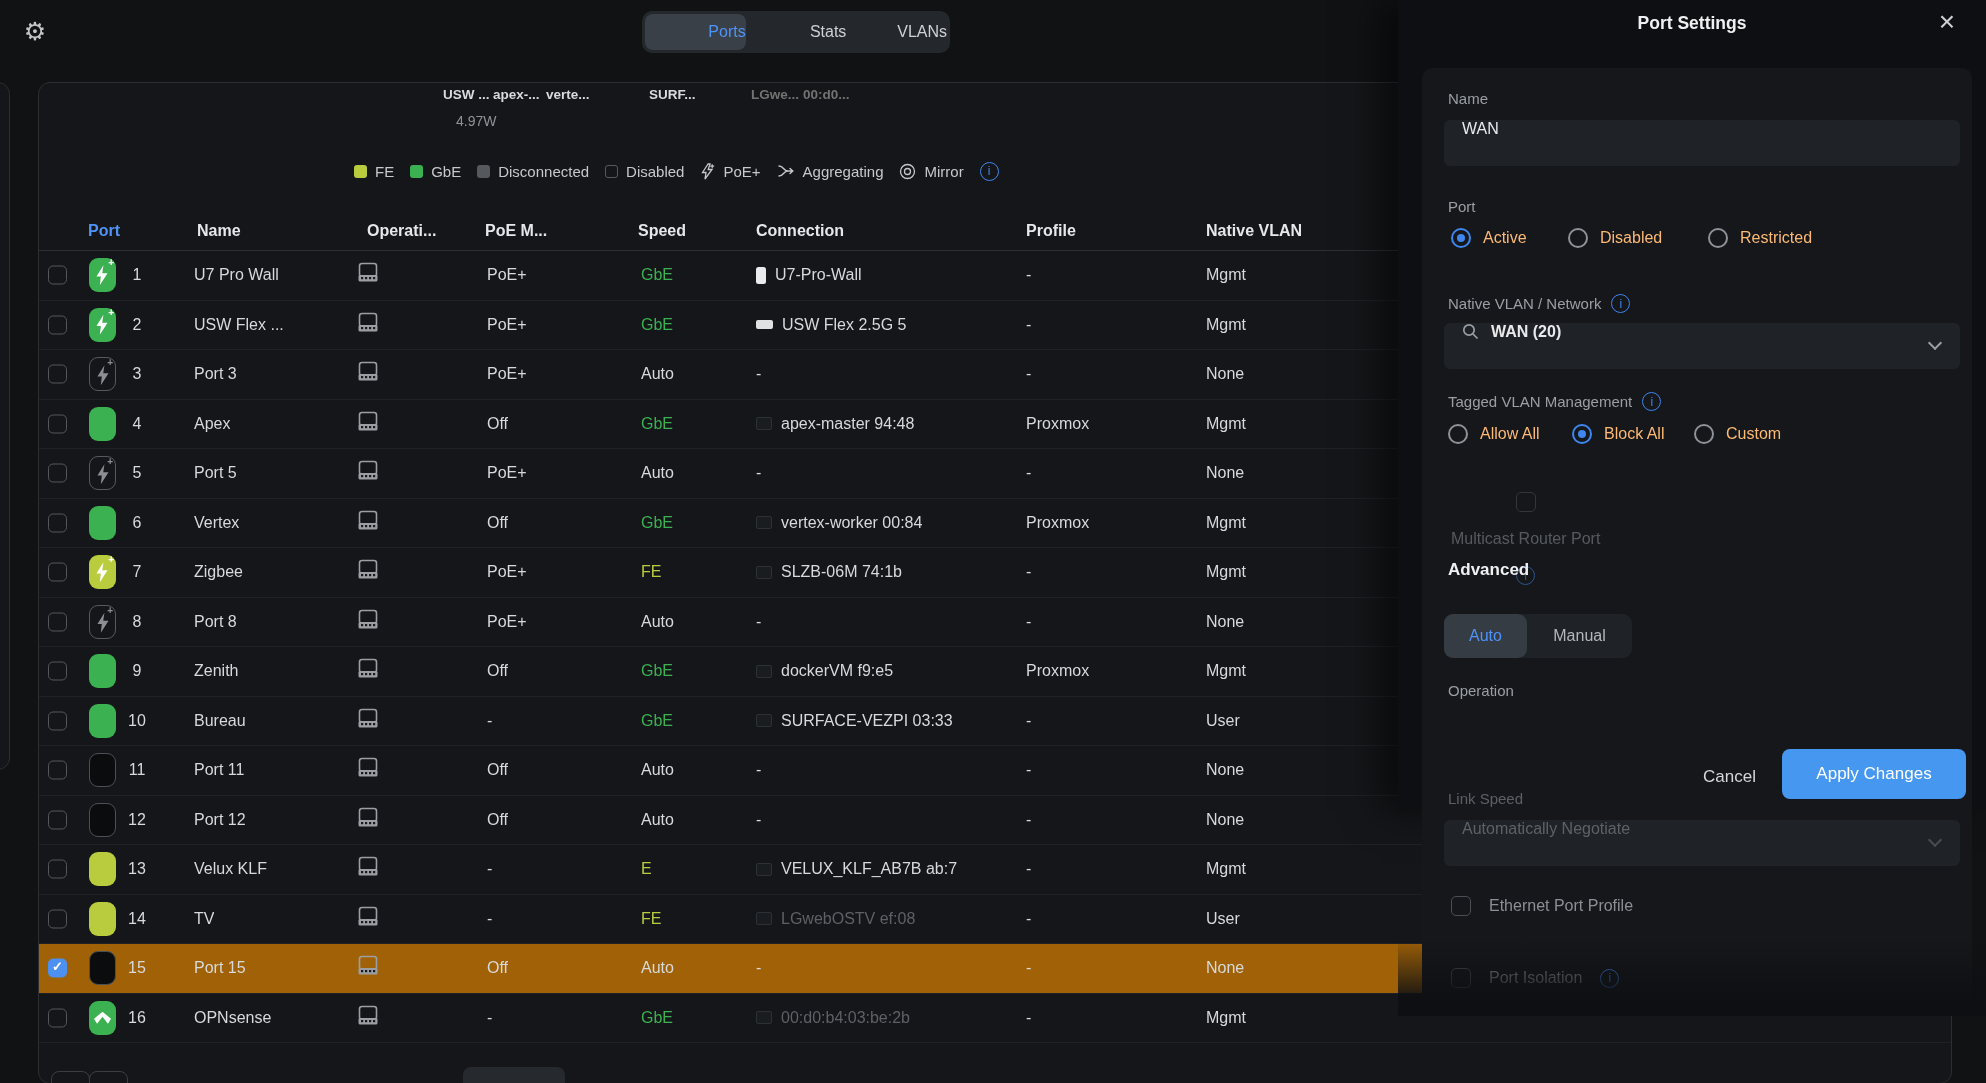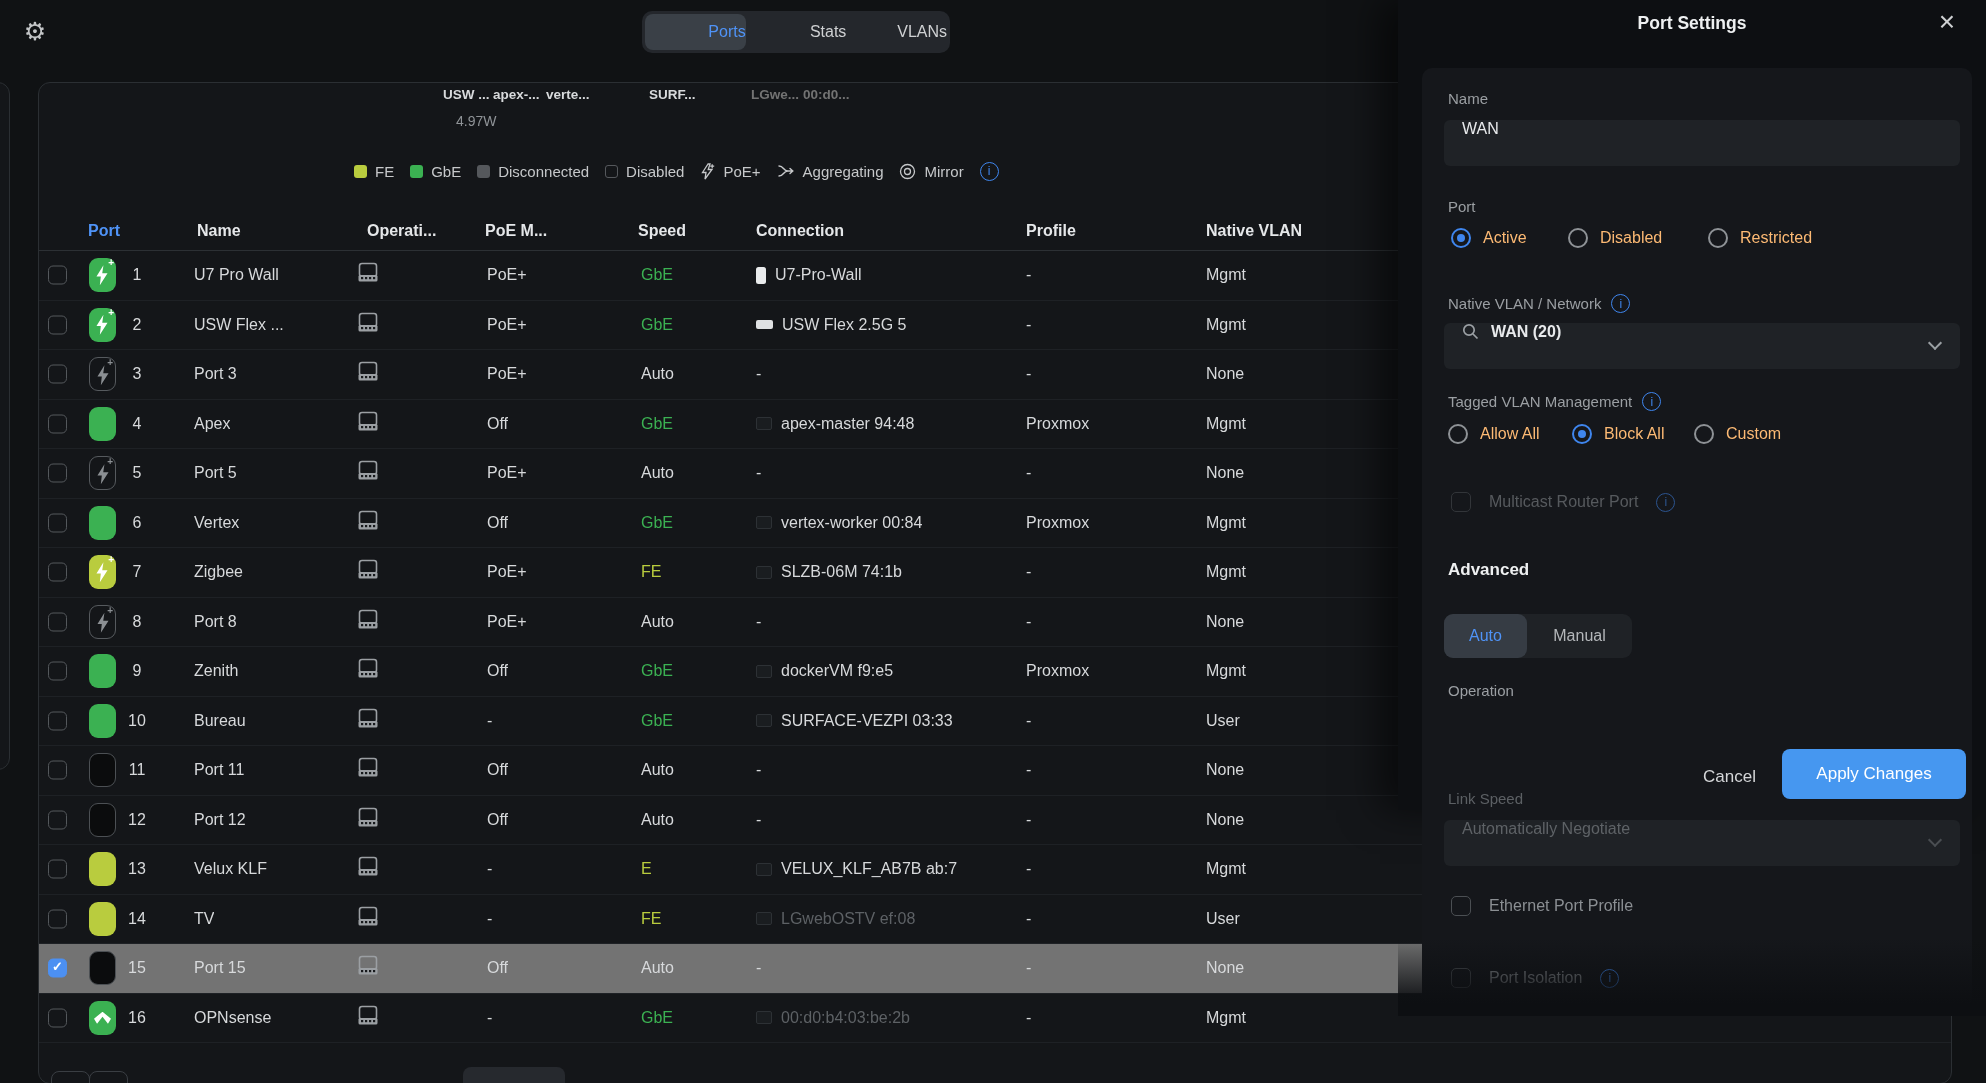--- a/index.html
+++ b/index.html
@@ -42,21 +42,21 @@
   .info::before { content:"i"; }
 
   
   .thead { position:absolute; left:0; top:130px; width:100%; height:38px;
     border-bottom:1px solid #2c3034; }
   .th { position:absolute; top:9px; font-size:16px; font-weight:bold; color:#e5e7e9;
     white-space:nowrap; cursor:pointer; }
   .th-port { color:#4f93f7; }
   .tbody { position:absolute; left:0; top:168px; width:100%; }
   .trow { position:relative; height:49.5px; border-bottom:1px solid #1e2125; cursor:pointer; }
-  .trow.selected { background:#737373; }
+  .trow.selected { background:#a16207; }
   .cell { position:absolute; top:50%; transform:translateY(-50%); font-size:16px;
     color:#d7d9db; white-space:nowrap; }
 
   .cb { position:absolute; left:9px; top:50%; transform:translateY(-50%); width:19px;
     height:19px; border:1.5px solid #54585c; border-radius:5px; cursor:pointer; }
   .cb.checked { background:#4c90f2; border-color:#4c90f2; }
   .cb.checked::after { content:"\2713"; position:absolute; left:3px; top:-1px;
     color:#fff; font-size:13px; font-weight:bold; }
 
   .pi { position:absolute; left:50px; top:50%; transform:translateY(-50%); width:27px;
@@ -132,21 +132,21 @@
     color:#fdba74; cursor:pointer; }
   .radio { width:20px; height:20px; border:2px solid #8e9296; border-radius:50%;
     position:relative; flex:none; }
   .radio.on { border-color:#3f86ee; }
   .radio.on::after { content:""; position:absolute; left:4px; top:4px; width:8px;
     height:8px; border-radius:50%; background:#3f86ee; }
 
   .pcheckrow { position:absolute; left:29px; display:flex; align-items:center; gap:18px;
     font-size:16px; color:#8b8f93; cursor:pointer; }
   .pcheck { width:20px; height:20px; border:1.5px solid #4b4f53; border-radius:5px; flex:none; }
-  .pcheckrow.dim { opacity:0.55; }
+  .pcheckrow.dim { opacity:0.55;flex-direction:column; }
 
   .seg { position:absolute; left:22px; top:546px; width:188px; height:44px;
     background:#1f2226; border-radius:9px; display:flex; }
   .seg-opt { display:flex; align-items:center; justify-content:center; font-size:16px;
     color:#b4b7ba; border-radius:9px; cursor:pointer; }
   .seg-opt:first-child { width:83px; } .seg-opt:last-child { flex:1; }
   .seg-opt.on { background:#363c44; color:#4f93f7; }
 
   .fade { position:absolute; left:0; top:938px; width:100%; height:78px;
     background:linear-gradient(to bottom, rgba(13,15,18,0), #0d0f12 85%); pointer-events:none; }

